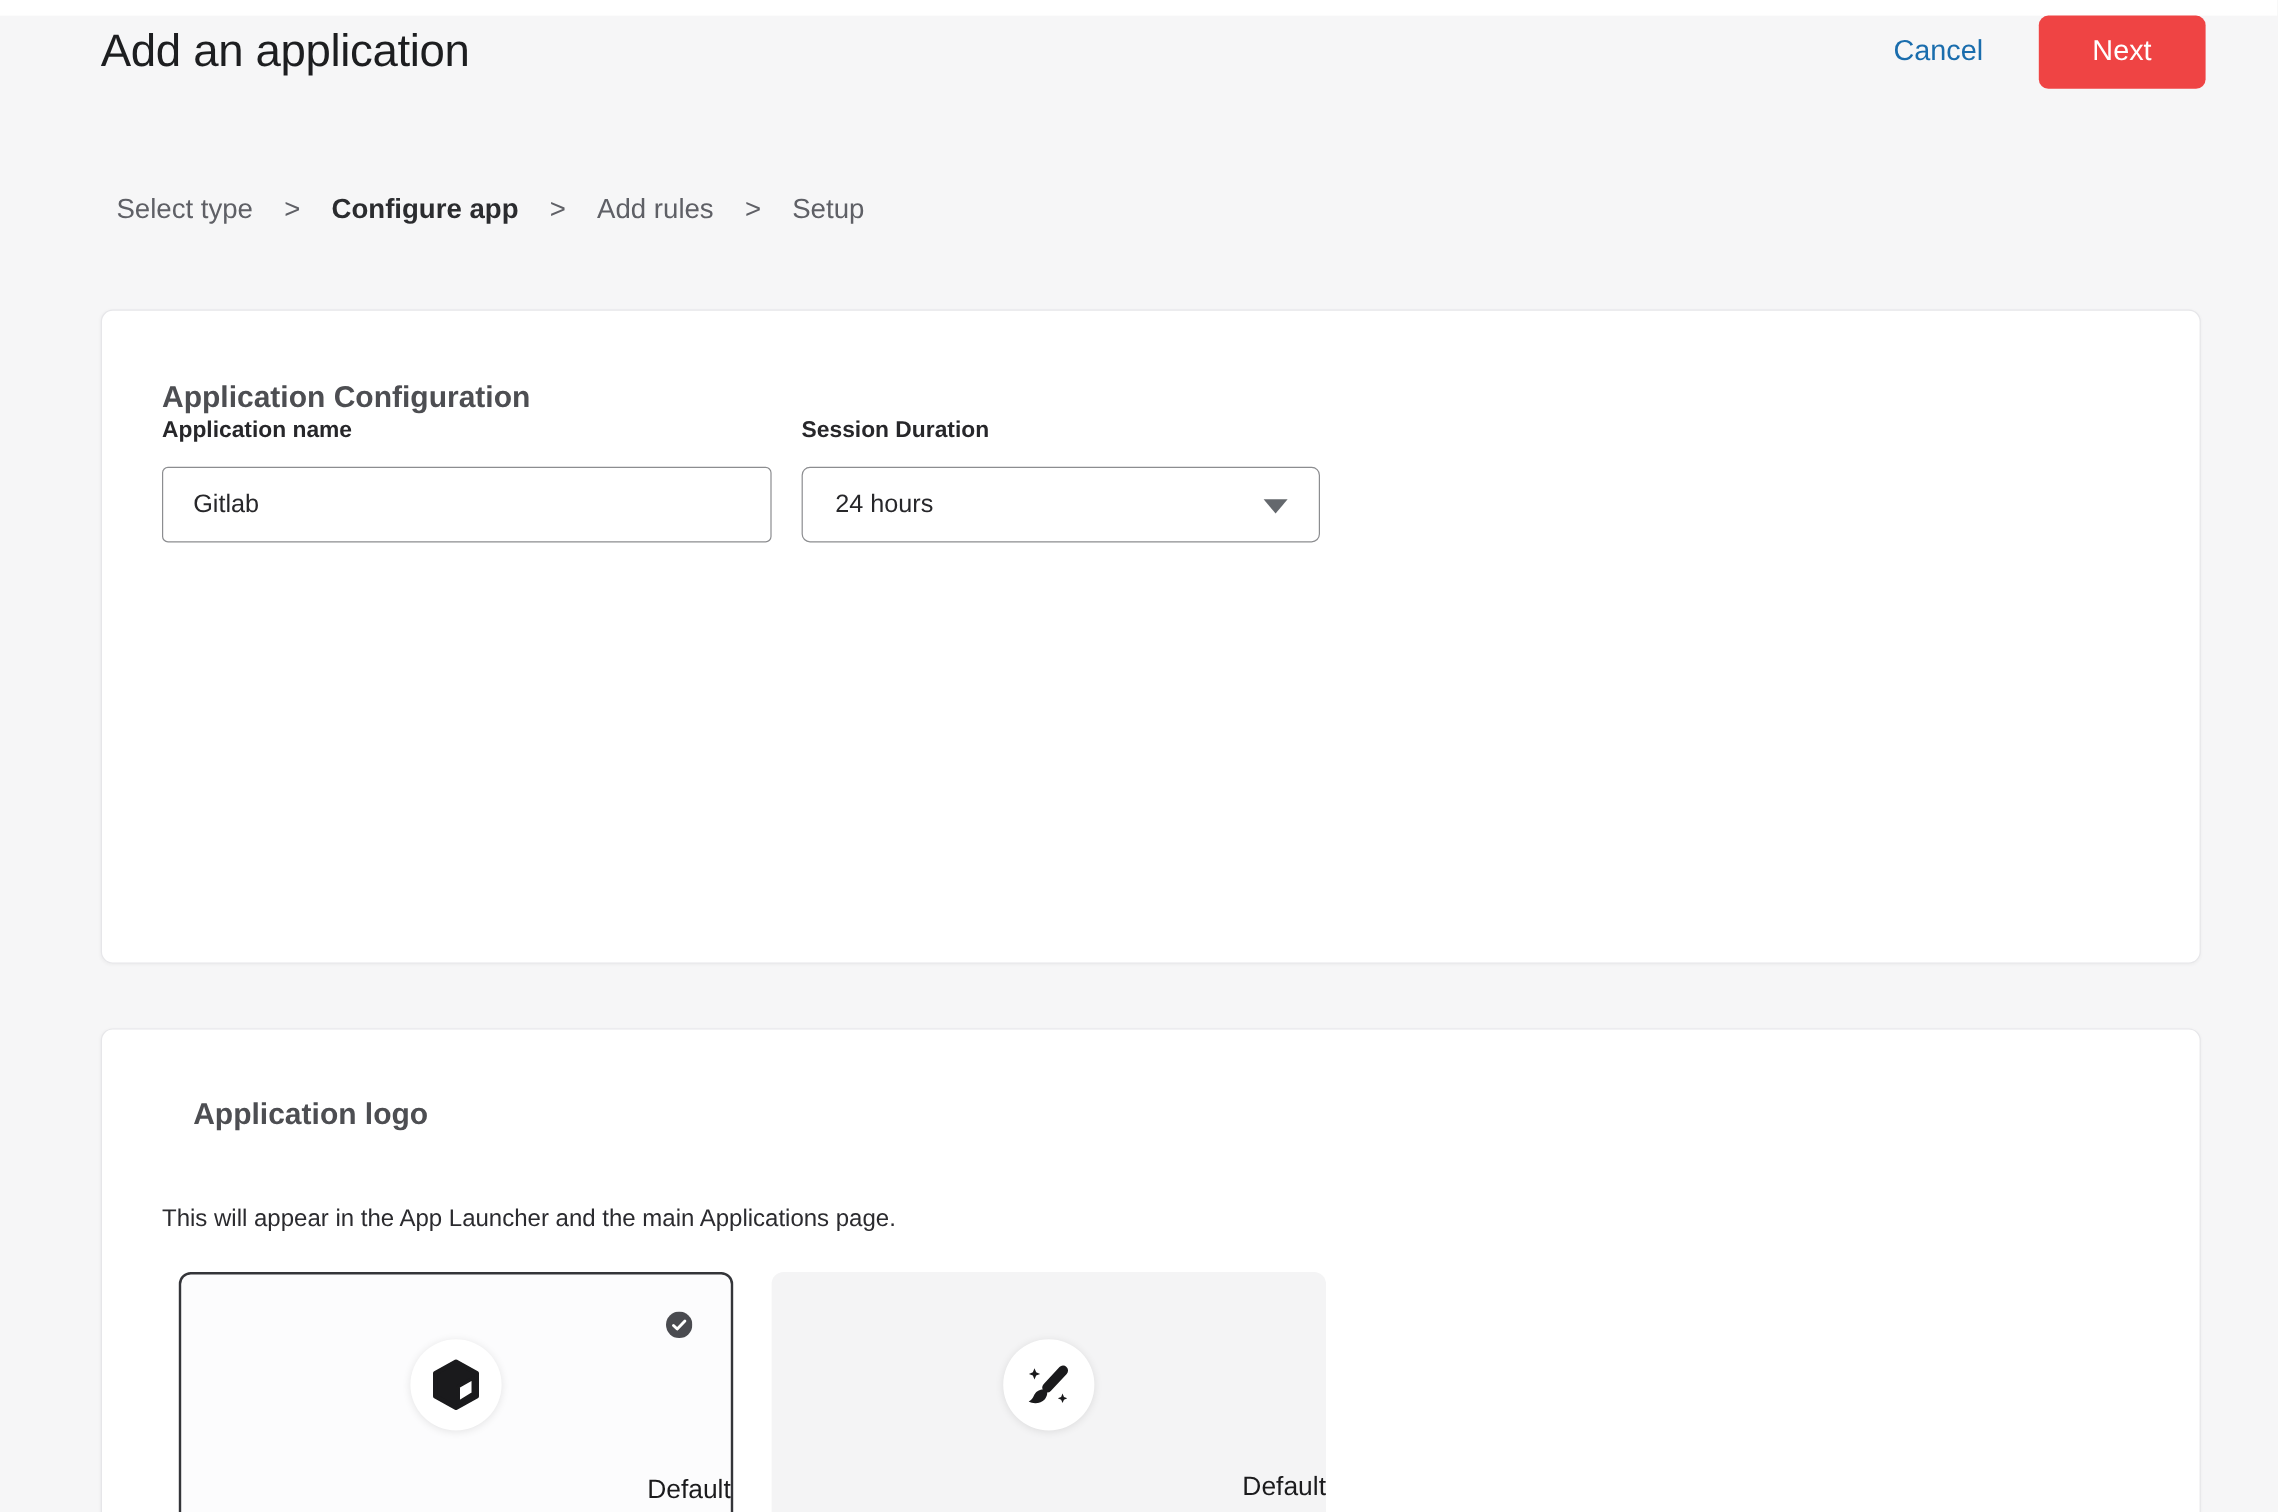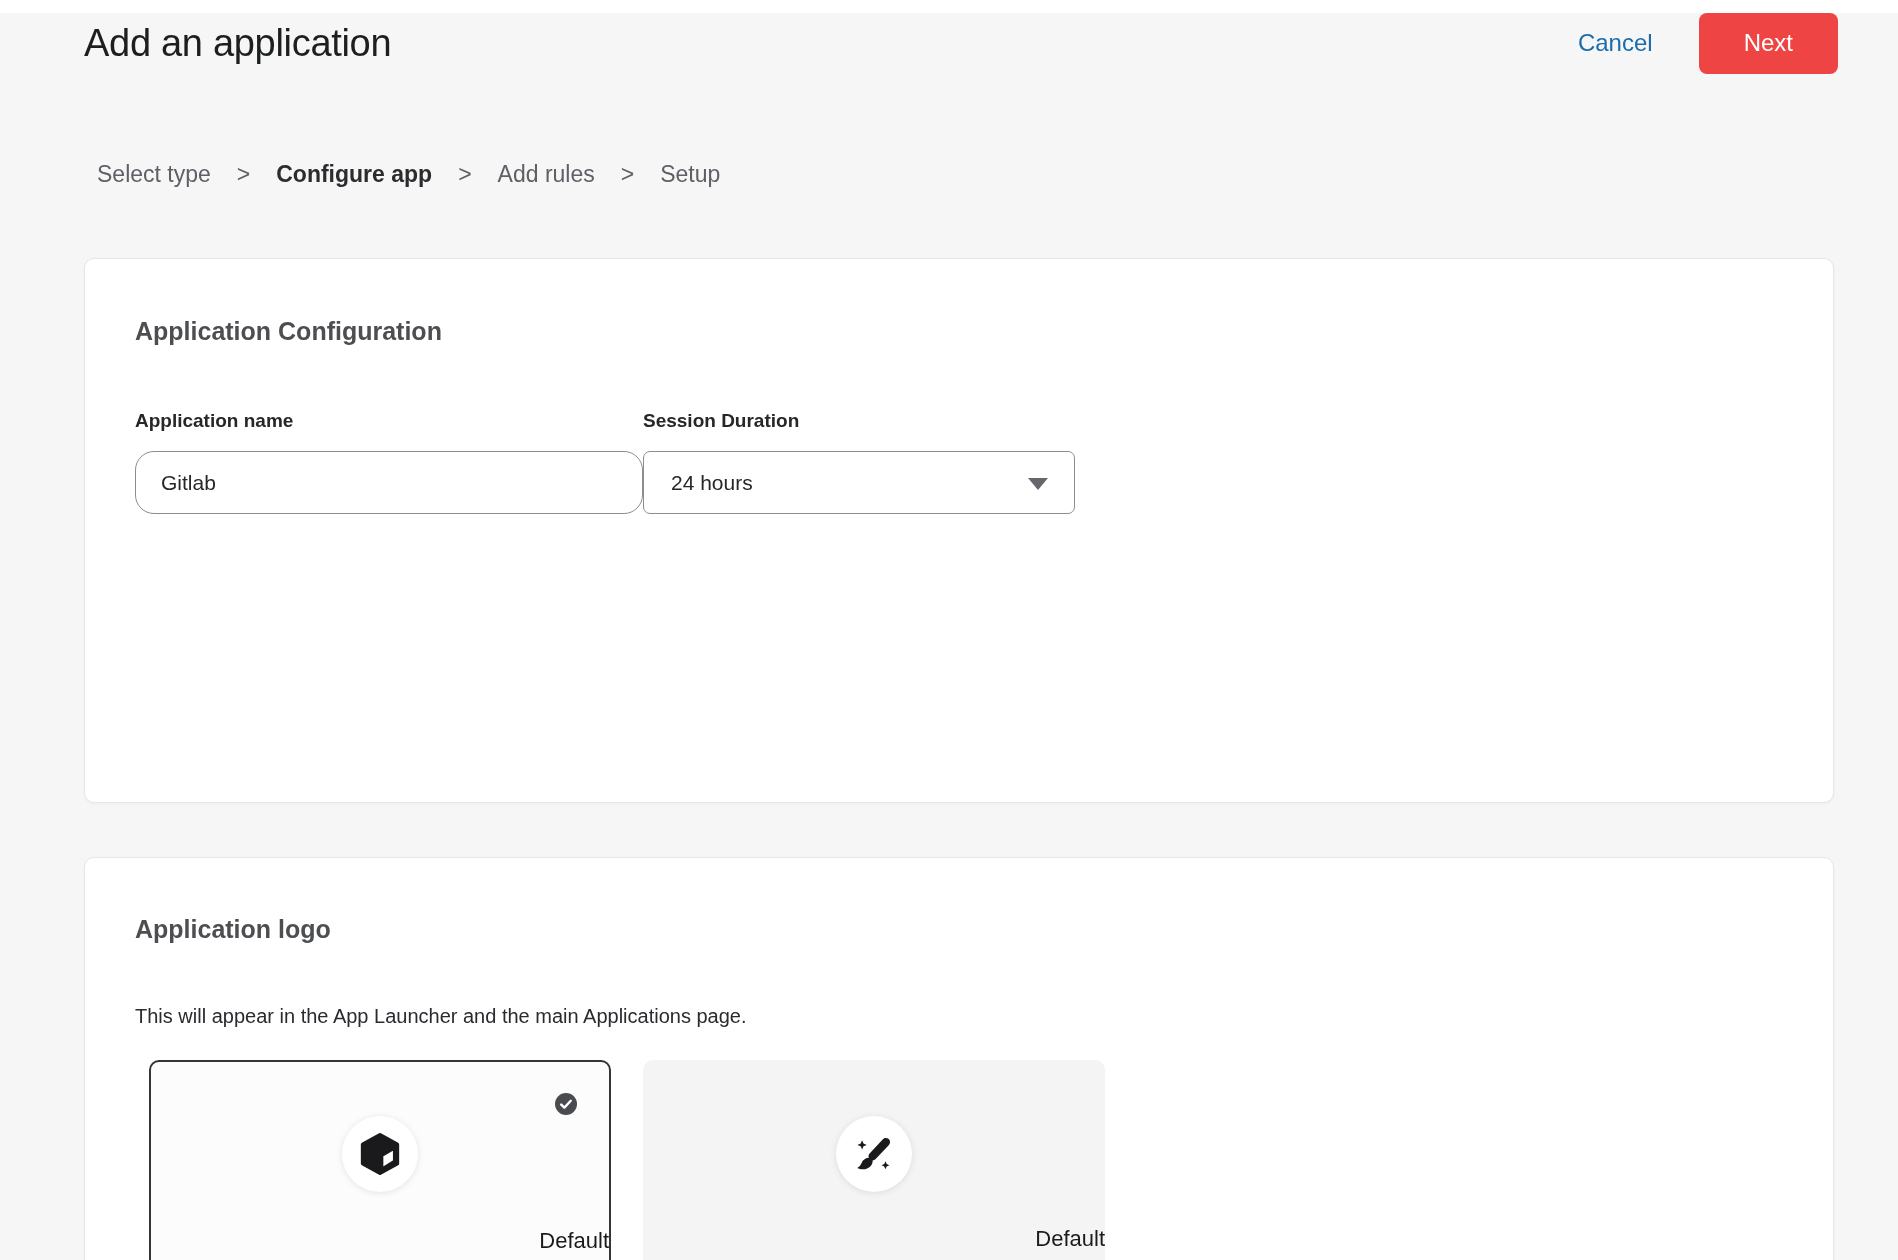--- a/index.html
+++ b/index.html
@@ -47,29 +47,29 @@
     position:absolute;left:84px;width:1750px;
     background:#ffffff;border:1px solid #e6e6e9;border-radius:10px;
     box-shadow:0 1px 3px rgba(0,0,0,0.04);
     padding:0 50px;
   }
   .card-1{top:258px;height:545px;}
   .card-2{top:857px;height:540px;}
   .card-title{
     margin:57px 0 0;font-size:25px;line-height:31px;font-weight:700;color:#4d4e52;
   }
-  .card-2 .card-title{margin-top:56px;}
-
-  .fields-row{display:flex;margin-top:62px;}
+  .card-2 .card-title{margin-top:56px;margin-left:26px;}
+
+  .fields-row{display:flex;gap:25px;}
   .field-label{
     display:block;font-size:19px;line-height:23px;font-weight:600;color:#27272a;
   }
   .text-input{
     display:block;height:63px;margin-top:19px;padding:0 25px;
-    border:1.5px solid #8c8d90;border-radius:19px;background:#fff;
+    border:1.5px solid #8c8d90;border-radius:5px;background:#fff;
     font-size:21px;color:#27272a;font-family:inherit;outline:none;
   }
   .text-input::placeholder{color:#77787c;}
   .w-name{width:508px;}
   .w-session{width:432px;}
 
   .select{
     position:relative;height:63px;margin-top:19px;
     display:flex;align-items:center;padding:0 60px 0 27px;
     border:1.5px solid #8c8d90;border-radius:7px;background:#fff;cursor:pointer;

